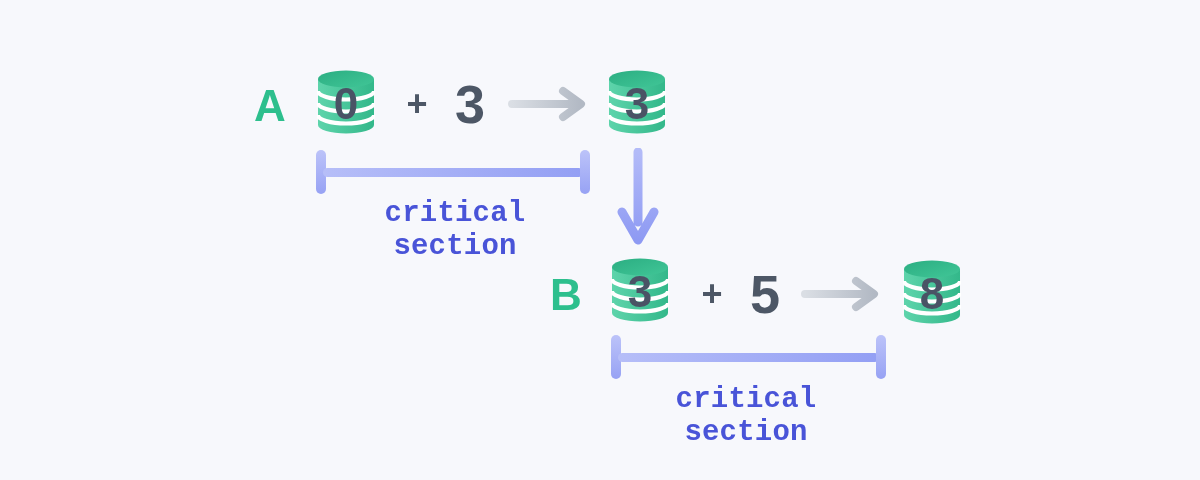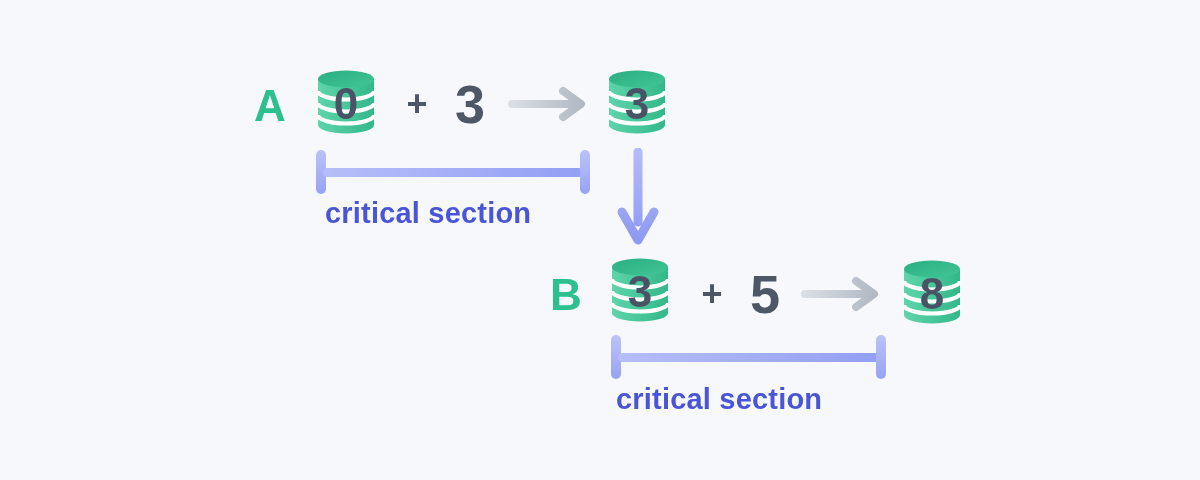--- a/index.html
+++ b/index.html
@@ -47,21 +47,23 @@
   .bracket-bar {
     flex: 1 1 auto; height: 9px; border-radius: 4.5px;
     margin: 0 -3px;
     background: linear-gradient(90deg, #b6bef8, #939ff4);
   }
 
   .cs-label {
     color: #4954d8;
     font-size: 29px;
     font-weight: 700;
+    text-align: center;
     letter-spacing: 0.2px;
+    font-family: Liberation Mono, monospace;
   }
 </style>
 </head>
 <body>
 
 <div class="canvas">
 
   <div class="abs thread-label" style="left:247px; top:83px; width:46px; height:46px;">A</div>
 
   <div class="abs db" style="left:317px; top:70px;">

